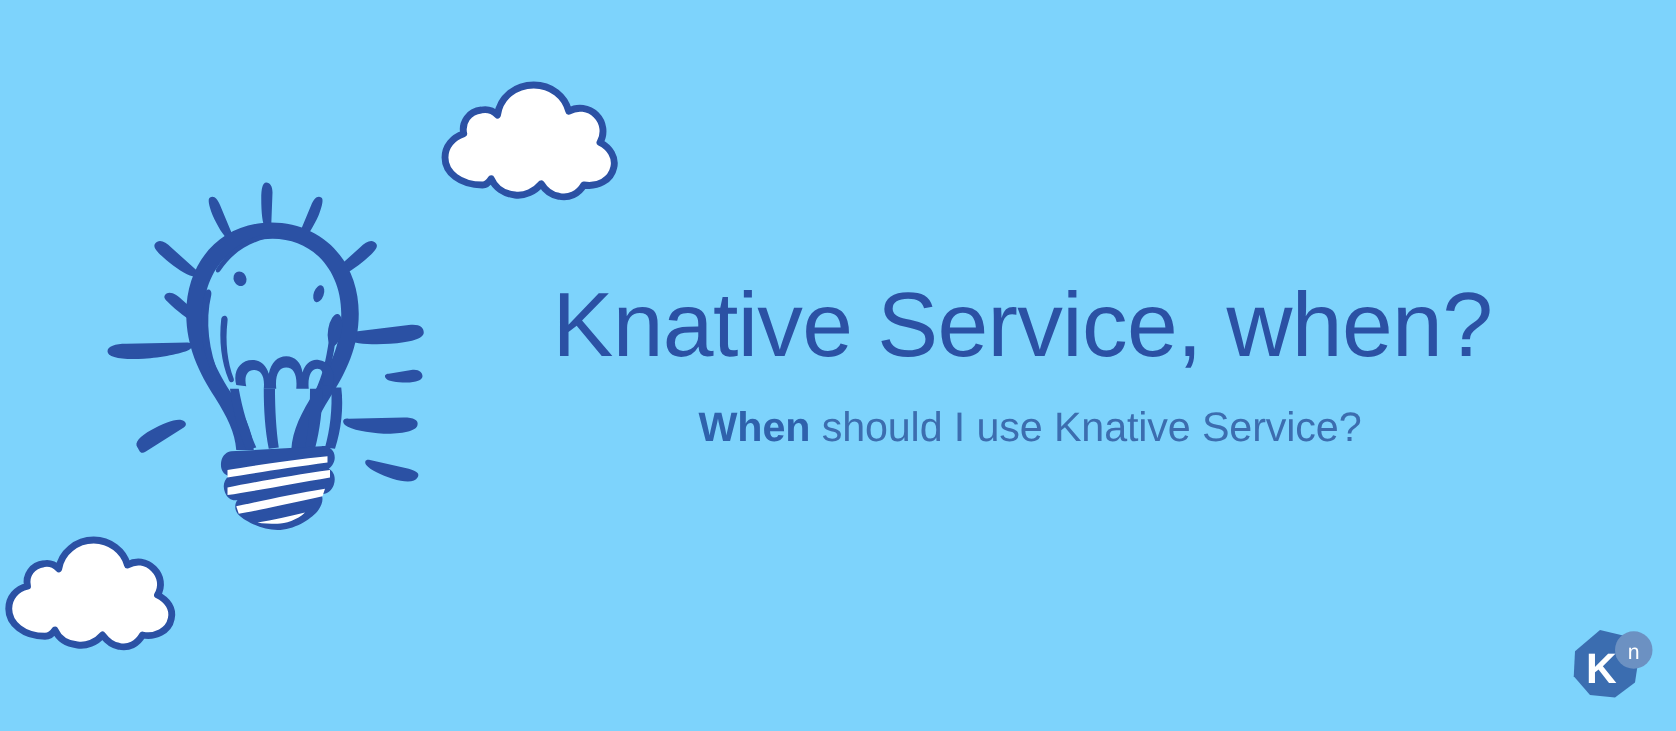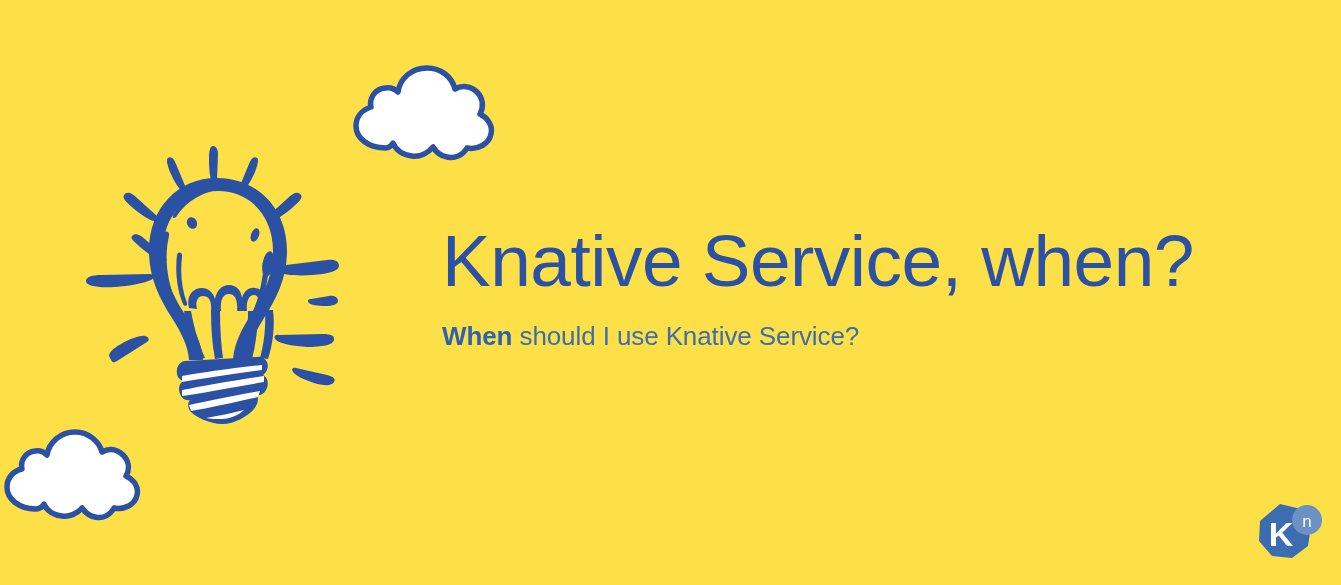--- a/index.html
+++ b/index.html
@@ -8,21 +8,21 @@
     padding: 0;
     background: #ffffff;
   }
   body {
     font-family: "Liberation Sans", sans-serif;
   }
   #slide {
     position: relative;
     width: 1341px;
     height: 585px;
-    background: #fde047;
+    background: #7dd3fc;
     overflow: hidden;
   }
 
   
   .art {
     position: absolute;
     pointer-events: none;
   }
   #cloud-top {
     left: 344px;
@@ -56,22 +56,23 @@
     font-size: 73px;
     line-height: 1.02;
     font-weight: 400;
     letter-spacing: -0.5px;
     color: #2B51A4;
     white-space: nowrap;
   }
   #subtitle {
     margin: 0;
     padding-top: 18px;
+    text-align: center;
     color: #3C6DAF;
-    font-size: 26px;
+    font-size: 33px;
     line-height: 1.55;
     font-weight: 400;
     letter-spacing: -0.1px;
   }
   #subtitle .line {
     display: block;
     white-space: nowrap;
   }
   #subtitle b {
     font-weight: 700;

